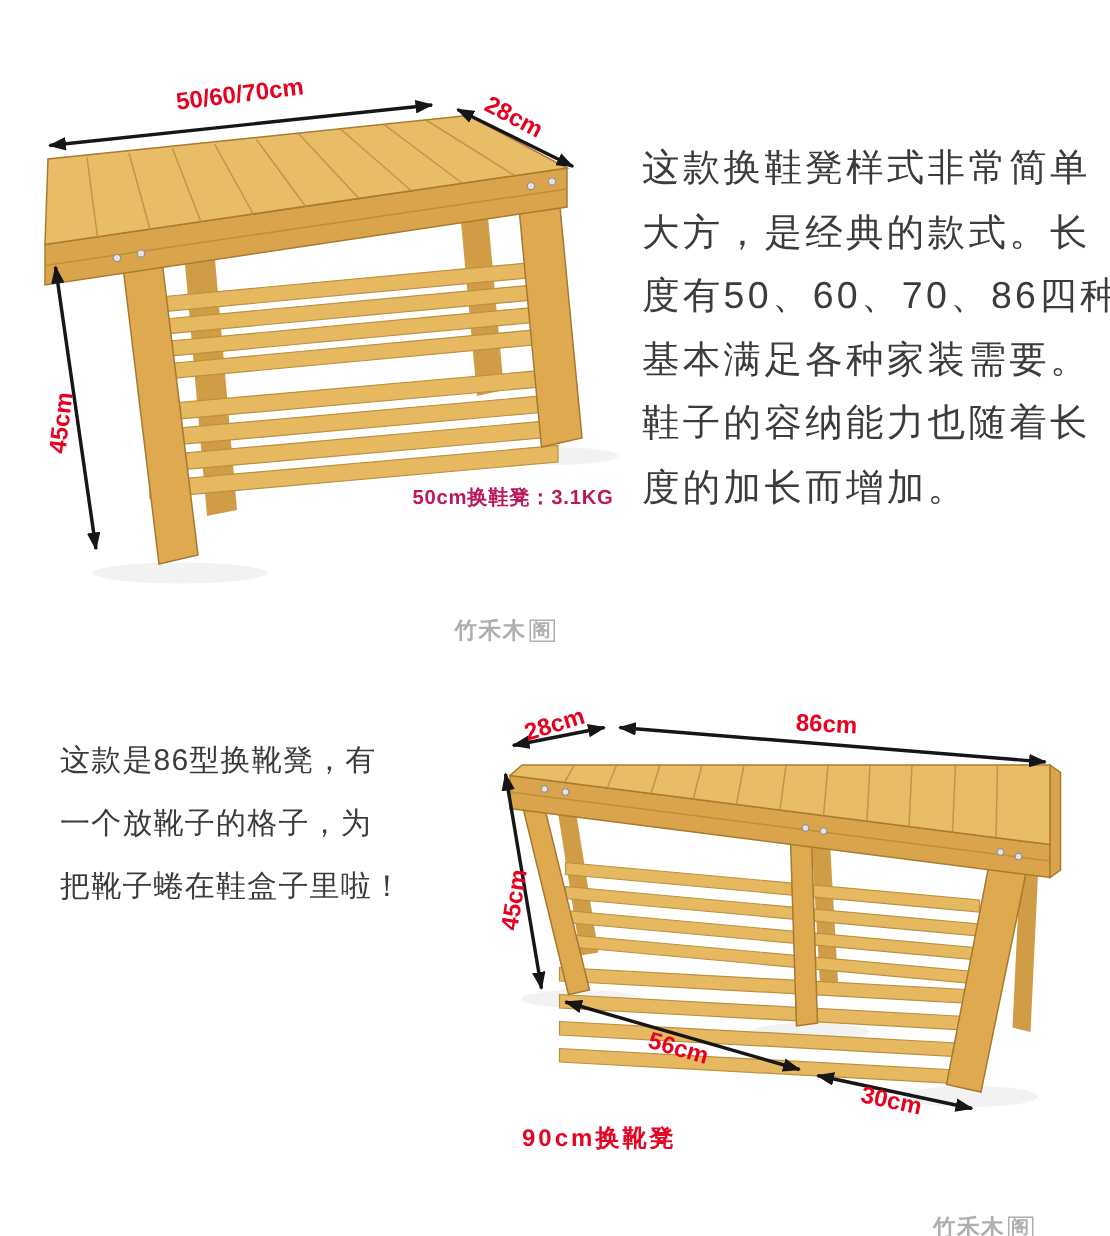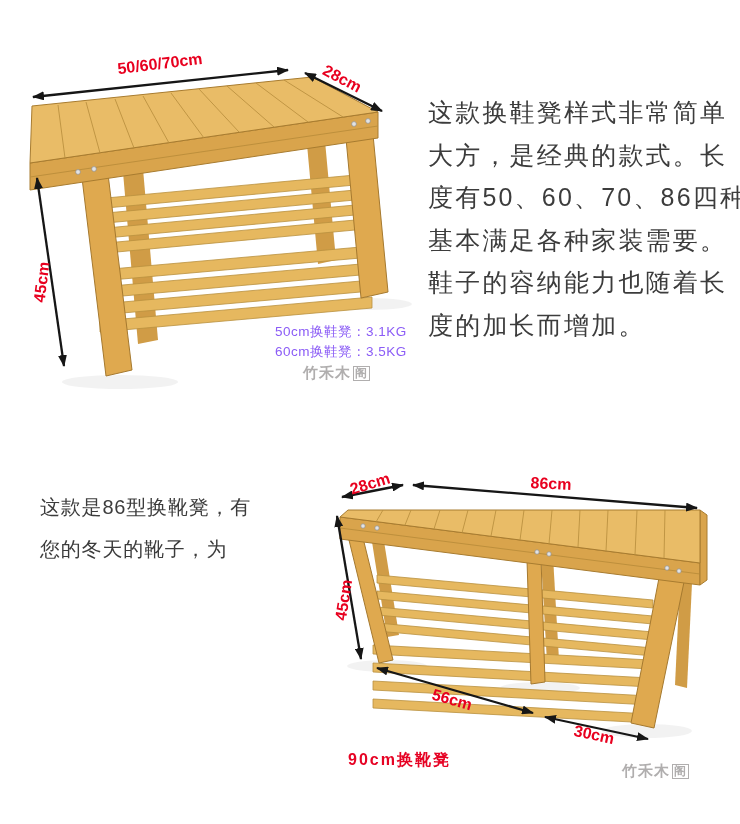--- a/index.html
+++ b/index.html
@@ -7,26 +7,26 @@
           font-family:"Liberation Sans","DejaVu Sans",sans-serif;}
   .photo{position:absolute;}
   .bench{position:absolute;left:0;top:0;}
   .arrows{position:absolute;left:0;top:0;overflow:visible;}
   .arrows line{stroke:#161616;stroke-width:2.3;}
   .dim{position:absolute;font-weight:bold;font-size:16px;line-height:1;color:#e8001f;
        white-space:nowrap;transform:translate(-50%,-50%) rotate(var(--r,0deg));}
   .desc{position:absolute;color:#3c3c3c;}
   .desc1{left:428px;top:91px;font-size:25px;line-height:42.5px;letter-spacing:2.2px;white-space:nowrap;}
   .desc2{left:40px;top:486px;font-size:20px;line-height:42px;letter-spacing:0.8px;white-space:nowrap;}
-  .weights{position:absolute;left:255px;top:302px;font-weight:normal;font-size:13.5px;
-           line-height:20px;color:#8b5cf6;letter-spacing:0.5px;white-space:nowrap;}
+  .weights{position:absolute;left:255px;top:302px;font-weight:bold;font-size:13.5px;
+           line-height:20px;color:#be185d;letter-spacing:0.5px;white-space:nowrap;}
   .plabel{position:absolute;left:33px;top:286px;font-weight:bold;font-size:16px;
           line-height:27px;color:#e60324;letter-spacing:2px;white-space:nowrap;}
   .wm{position:absolute;font-weight:bold;font-size:15px;line-height:1;color:#b0aeae;
-      letter-spacing:1px;white-space:nowrap;}
+      letter-spacing:1px;white-space:nowrap;margin-top:48px;}
   .wm .box{display:inline-block;border:1.5px solid #b0aeae;font-size:12px;line-height:13px;
            padding:0 1px;margin-left:2px;vertical-align:1px;}
   svg .wood{fill:#e9bc67;stroke:#a87c30;stroke-width:1;}
   svg .woodd{fill:#d9a44c;stroke:#a87c30;stroke-width:1;}
   svg .leg{fill:#dfa94f;stroke:#a5792f;stroke-width:1;}
   svg .legb{fill:#d09c46;stroke:#9c722;stroke-width:1;}
   svg .rail{fill:#e6b85f;stroke:#b9913f;stroke-width:0.8;}
   svg .slat{stroke:#b98f3e;stroke-width:1;opacity:0.85;}
   svg .seam{stroke:#bd8f3c;stroke-width:1;}
   svg .screw{fill:#e3e3e3;stroke:#8f8f8f;stroke-width:0.7;}
@@ -83,39 +83,39 @@
       </defs>
       <line x1="13" y1="77" x2="268" y2="50" marker-start="url(#ahA)" marker-end="url(#ahA)"></line>
       <line x1="285" y1="53" x2="362" y2="91" marker-start="url(#ahA)" marker-end="url(#ahA)"></line>
       <line x1="17" y1="158" x2="44" y2="346" marker-start="url(#ahA)" marker-end="url(#ahA)"></line>
     </svg>
     <div class="dim" style="left:140px;top:44px;--r:-7deg;">50/60/70cm</div>
     <div class="dim" style="left:322px;top:59px;--r:28deg;">28cm</div>
     <div class="dim" style="left:22px;top:262px;--r:-83deg;">45cm</div>
     <div class="weights">
       <div>50cm换鞋凳：3.1KG</div>
-      <div>60cm换鞋凳：3.5KG</div>
     </div>
     <div class="wm" style="left:283px;top:345px;">
       <span>竹禾木</span><span class="box">阁</span>
     </div>
   </div>
 
   <div class="desc desc1">
     <div>这款换鞋凳样式非常简单</div>
     <div>大方，是经典的款式。长</div>
     <div>度有50、60、70、86四种</div>
     <div>基本满足各种家装需要。</div>
     <div>鞋子的容纳能力也随着长</div>
     <div>度的加长而增加。</div>
   </div>
 
   <div class="desc desc2">
     <div>这款是86型换靴凳，有</div>
-    <div>您的冬天的靴子，为</div>
+    <div>一个放靴子的格子，为</div>
+    <div>把靴子蜷在鞋盒子里啦！</div>
   </div>
 
   <div class="photo" style="left:315px;top:460px;width:425px;height:360px;">
     <svg class="bench" width="425" height="310" viewBox="0 0 425 310">
       <ellipse class="shadow" cx="72" cy="206" rx="40" ry="6"></ellipse>
       <ellipse class="shadow" cx="225" cy="228" rx="40" ry="6"></ellipse>
       <ellipse class="shadow" cx="332" cy="271" rx="45" ry="7"></ellipse>
 
       <polygon class="legb" points="52,50 64,50 84,175 72,177"></polygon>
       <polygon class="legb" points="224,64 236,62 244,200 232,202"></polygon>

